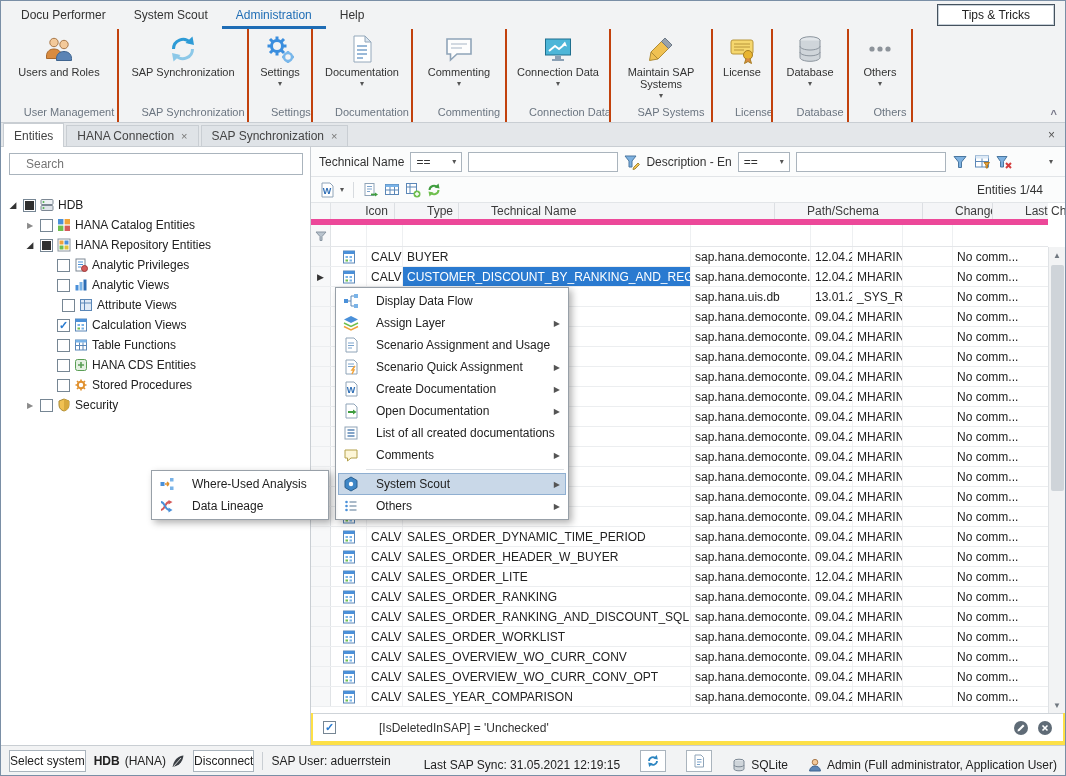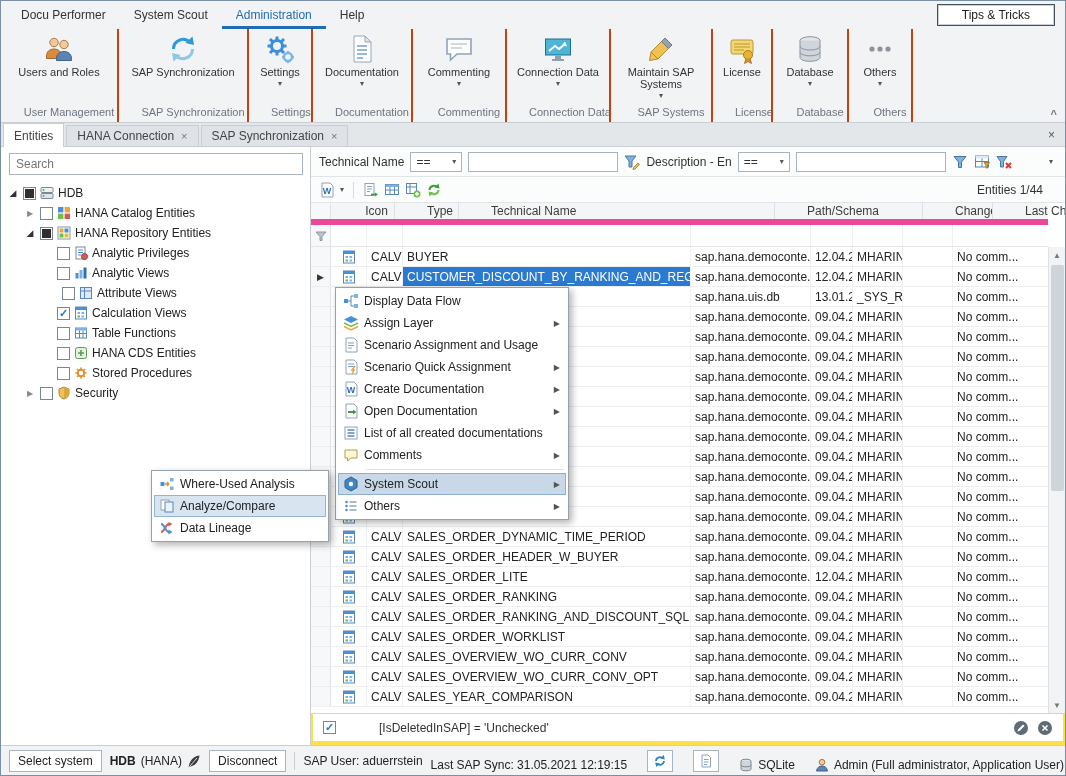--- a/index.html
+++ b/index.html
@@ -34,21 +34,21 @@
 .ribbon-collapse{position:absolute;right:8px;bottom:2px;color:#778;font-size:11px;font-weight:bold;cursor:default;}
 
 .tabbar{height:24px;background:#e4e7ea;display:flex;align-items:flex-end;border-bottom:1px solid #c9ced3;padding-left:2px;}
 .tab{height:21px;display:flex;align-items:center;padding:0 10px;border:1px solid #c9ced3;border-bottom:none;margin-right:2px;background:#dfe3e7;color:#444;gap:7px;cursor:default;}
 .tab.active{background:#fff;height:24px;margin-bottom:-1px;}
 .tab-close{color:#777;font-size:11px;line-height:1;}
 .tabbar-close{margin-left:auto;margin-right:10px;color:#555;align-self:center;font-size:12px;}
 
 .content{position:absolute;top:146px;left:0;right:0;bottom:30px;display:flex;background:#fff;}
 .left-panel{width:310px;background:#fff;border-right:1px solid #c9ced3;padding-top:6px;flex:none;}
-.search-input{display:block;margin:0 8px 8px;width:294px;height:22px;border:1px solid #aab4bd;padding:0 6px;font:inherit;color:#333;}
+.search-input{display:block;margin:0 8px 20px;width:294px;height:22px;border:1px solid #aab4bd;padding:0 16px;font:inherit;color:#333;}
 .tree-row{height:20px;display:flex;align-items:center;gap:4px;cursor:default;white-space:nowrap;}
 .expander{width:12px;text-align:center;font-size:8px;color:#8a8a8a;flex:none;}
 .expander.exp{font-size:9px;color:#333;}
 .cb{width:13px;height:13px;border:1px solid #768694;background:#fff;display:inline-flex;align-items:center;justify-content:center;flex:none;}
 .cb-checked::after{content:"✓";color:#2a7bd0;font-size:11px;font-weight:bold;line-height:1;}
 .cb-indet::after{content:"";width:9px;height:9px;background:#2f2f2f;display:block;}
 .tree-label{color:#222;}
 
 .right-panel{flex:1;display:flex;flex-direction:column;background:#fde047;position:relative;min-width:0;}
 .filter-bar{height:30px;display:flex;align-items:center;gap:6px;padding:0 8px;background:#fbfcfc;border-bottom:1px solid #e2e5e8;flex:none;}
@@ -85,30 +85,30 @@
 .scrollbar{position:absolute;top:44px;right:0;bottom:0;width:17px;background:#f2f3f4;border-left:1px solid #dfe2e5;display:flex;flex-direction:column;align-items:center;}
 .sb-btn{height:16px;width:100%;display:flex;align-items:center;justify-content:center;color:#707880;font-size:8px;}
 .sb-btn.bottom{margin-top:auto;}
 .sb-thumb{width:13px;height:226px;background:#cfd4d9;border-radius:2px;margin-top:2px;}
 .grid-footer{height:28px;border-top:1px solid #cfd4d9;background:#fff;display:flex;align-items:center;gap:8px;padding:0 10px;margin:0 2px 4px 2px;flex:none;}
 .gf-text{color:#333;flex:1;margin-left:35px;}
 .gf-icons{display:flex;gap:8px;}
 
 .context-menu{position:absolute;left:334px;top:286px;width:234px;background:#fff;border:1px solid #98a0a8;box-shadow:3px 3px 7px rgba(0,0,0,.30);padding:2px;z-index:40;}
 .submenu{position:absolute;left:150px;top:469px;width:178px;background:#fff;border:1px solid #98a0a8;box-shadow:3px 3px 7px rgba(0,0,0,.30);padding:2px;z-index:50;}
-.cm-item{height:22px;display:flex;align-items:center;gap:5px;padding:0 6px 0 5px;color:#222;cursor:default;}
+.cm-item{height:22px;display:flex;align-items:center;gap:17px;padding:0 6px 0 5px;color:#222;cursor:default;}
 .cm-item .cm-label{white-space:nowrap;overflow:hidden;}
 .cm-arrow{margin-left:auto;font-size:8px;color:#555;}
 .cm-item.hl-open{background:#c9d8e8;outline:1px solid #8fafd1;outline-offset:-1px;}
 .cm-item.hl-hover{background:#d8e4f0;outline:1px solid #93b4d6;outline-offset:-1px;}
 .cm-sep{height:1px;background:#e0e3e6;margin:3px 2px 3px 28px;}
 
 .statusbar{position:absolute;left:0;right:0;bottom:0;height:30px;background:#f2f3f4;border-top:1px solid #c9ced3;display:flex;align-items:center;gap:8px;padding:0 8px;white-space:nowrap;}
 .sb-sep{width:1px;height:18px;background:#c9ced3;flex:none;}
-.sb-button{border:1px solid #aab4bd;background:#fff;padding:3px 8px;font:inherit;color:#222;}
+.sb-button{border:1px solid #aab4bd;background:#fff;padding:3px 0;font:inherit;color:#222;}
 .sb-strong{font-weight:bold;}
 .sb-right{margin-left:auto;display:flex;align-items:flex-end;gap:20px;}
 .icon-btn{width:26px;height:22px;border:1px solid #aab4bd;background:#fff;display:inline-flex;align-items:center;justify-content:center;}
 .sb-group{display:flex;align-items:center;gap:5px;}
 </style>
 </head>
 <body>
 
 <div class="app">
 
@@ -1255,29 +1255,20 @@
         <span class="icon">
           <svg width="16" height="16" viewBox="0 0 16 16">
             <rect x="1.5" y="6" width="4" height="4" fill="#4a90d9"></rect>
             <path d="M6 8h4M10 8l-2-2M10 8l-2 2" stroke="#e0912f" stroke-width="1.5" fill="none"></path>
             <rect x="11" y="2" width="3.5" height="3.5" fill="#79b3e8"></rect>
             <rect x="11" y="10.5" width="3.5" height="3.5" fill="#79b3e8"></rect>
           </svg>
         </span>
         <span class="cm-label">Where-Used Analysis</span>
       </div>
-      <div class="cm-item hl-hover">
-        <span class="icon">
-          <svg width="16" height="16" viewBox="0 0 16 16">
-            <rect x="2" y="2" width="8" height="10" fill="#fff" stroke="#8fa4b8"></rect>
-            <rect x="6" y="4" width="8" height="10" fill="#eaf2fa" stroke="#5b87b7"></rect>
-          </svg>
-        </span>
-        <span class="cm-label">Analyze/Compare</span>
-      </div>
       <div class="cm-item">
         <span class="icon">
           <svg width="16" height="16" viewBox="0 0 16 16">
             <path d="M2 12c4 0 4-8 8-8" stroke="#d45a5a" stroke-width="1.8" fill="none"></path>
             <polygon points="9.5,2 13.5,4 9.5,6.5" fill="#d45a5a"></polygon>
             <path d="M2 4c4 0 4 8 8 8" stroke="#4a90d9" stroke-width="1.8" fill="none"></path>
             <polygon points="9.5,9.5 13.5,12 9.5,14.5" fill="#4a90d9"></polygon>
           </svg>
         </span>
         <span class="cm-label">Data Lineage</span>

